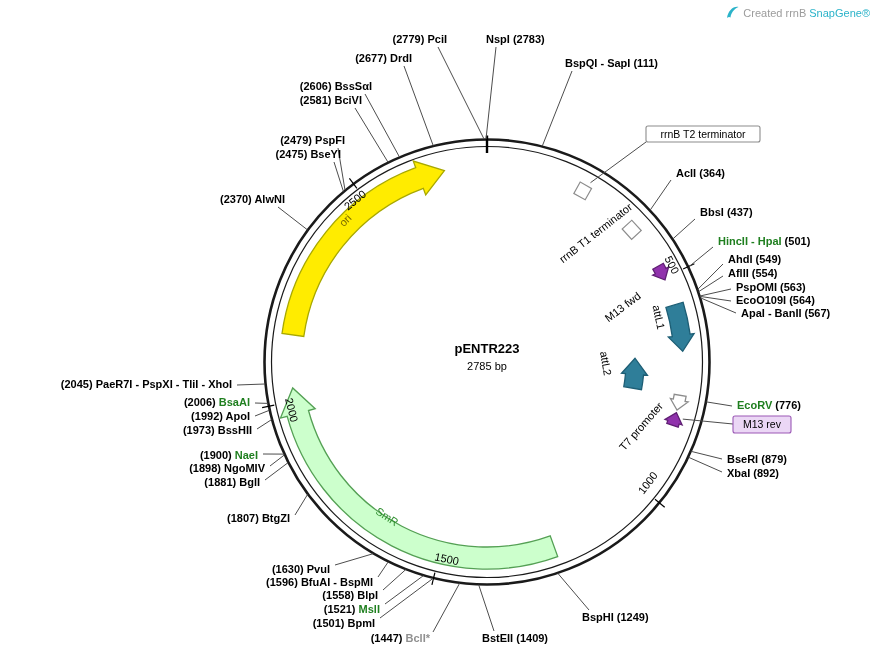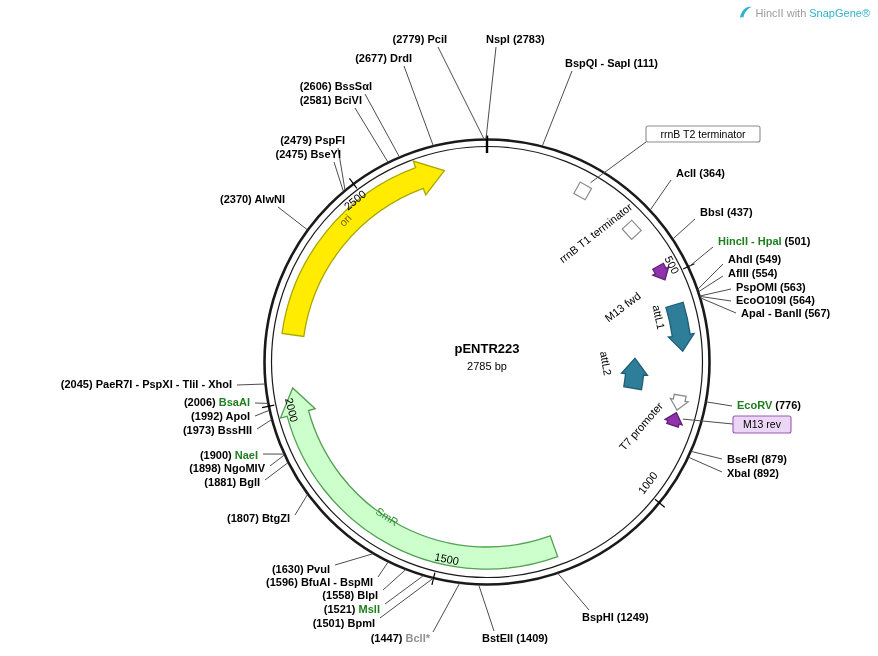--- a/index.html
+++ b/index.html
@@ -137,16 +137,16 @@
         <text x="762" y="428.3" text-anchor="middle" font-size="10.5" fill="#000">M13 rev</text>
       </g>
     <text x="487" y="353" text-anchor="middle" font-size="13" font-weight="bold" fill="#000000">pENTR223</text>
     <text x="487" y="370" text-anchor="middle" font-size="11" fill="#000000">2785 bp</text>
   </svg>
 
   <div class="watermark">
     <svg width="14" height="16" viewBox="0 0 14 16">
       <path d="M2 13 C3 6 8 1 13.5 2 C9 4 6 8 5.5 12.5 C4.5 11.5 3 12 2 13 Z" fill="#2BB3C9"></path>
     </svg>
-    <span class="wm-prefix">HincII with</span>
+    <span class="wm-prefix">Created rrnB</span>
     <span class="wm-brand">SnapGene®</span>
   </div>
 </div>
 
 </body></html>

